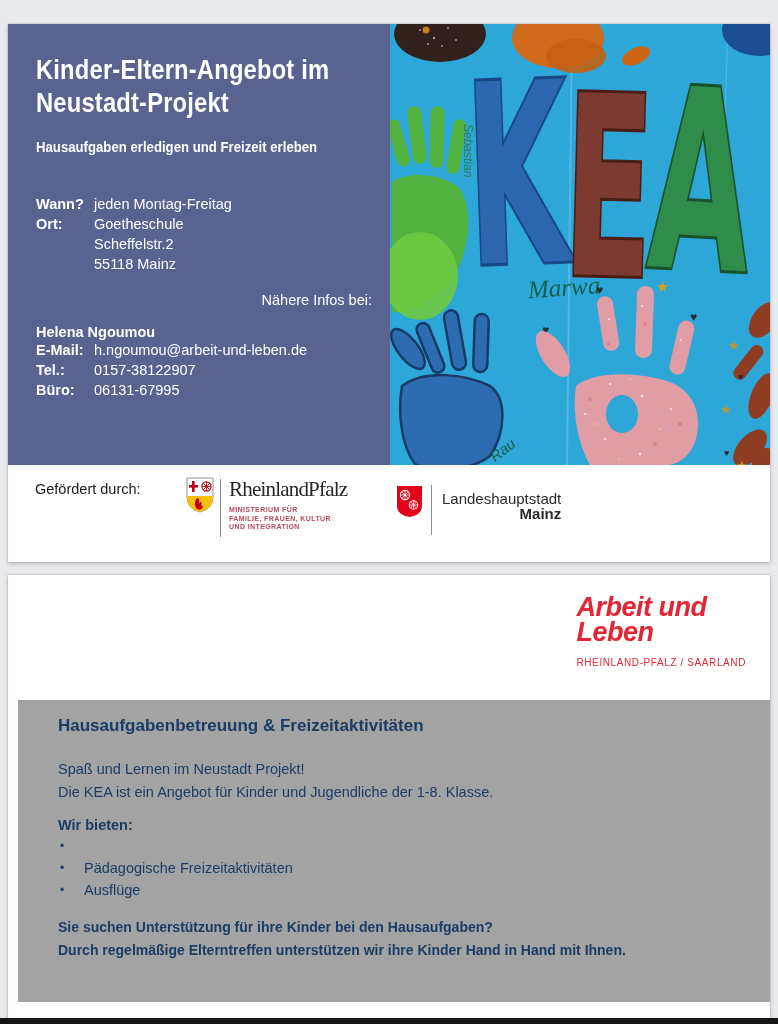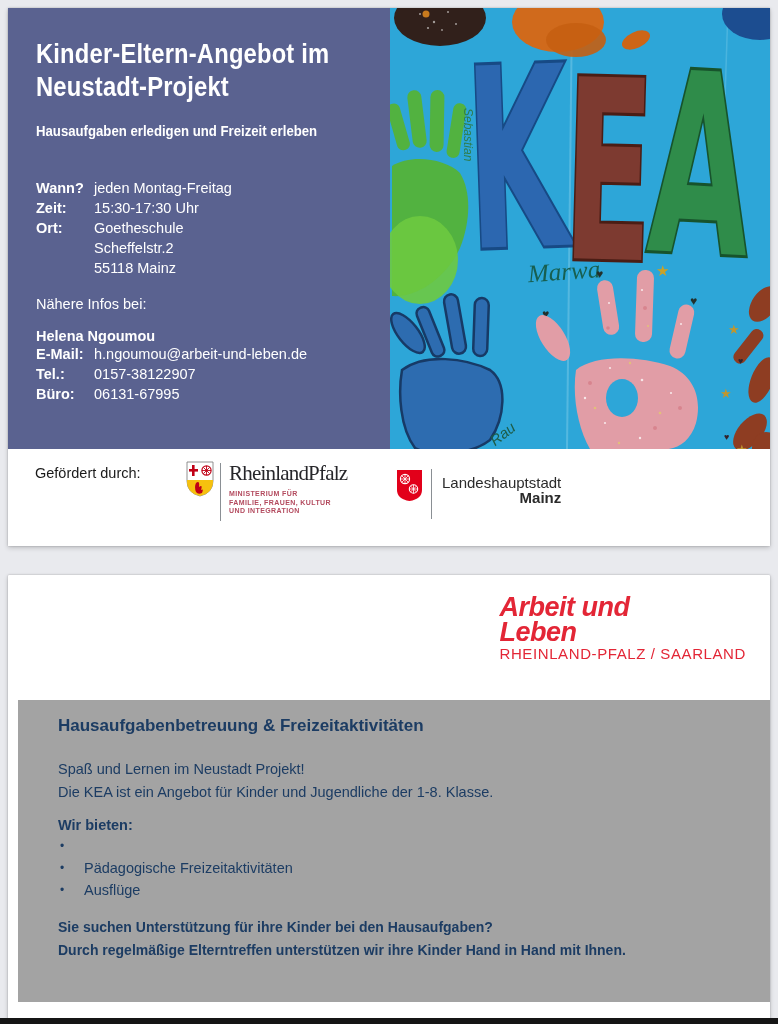--- a/index.html
+++ b/index.html
@@ -1,30 +1,30 @@
 <!DOCTYPE html>
 <html><head>
 <meta charset="utf-8">
 <style>
   html,body{margin:0;padding:0;}
   body{width:778px;height:1024px;background:#e9eaee;font-family:"Liberation Sans",sans-serif;position:relative;overflow:hidden;}
   .page{position:absolute;left:8px;width:762px;background:#ffffff;box-shadow:0 0 2px rgba(0,0,0,.28),0 2px 5px rgba(0,0,0,.18);border-radius:1px;}
-  #page1{top:8px;height:538px;}
+  #page1{top:24px;height:538px;}
   #page2{top:575px;height:455px;}
 
   
   .panel{position:absolute;top:0;left:0;width:382px;height:441px;background:#5a6290;color:#fff;box-sizing:border-box;padding:30px 18px 0 28px;}
   .title{margin:0;font-size:27px;line-height:33px;font-weight:bold;transform:scaleX(.88);transform-origin:0 0;letter-spacing:.2px;}
   .title .tl{display:block;white-space:nowrap;}
   .subtitle{margin-top:18px;font-size:15.5px;font-weight:bold;white-space:nowrap;transform:scaleX(.85);transform-origin:0 50%;}
   .details{margin-top:38px;font-size:14.5px;line-height:20px;}
   .row{display:flex;}
   .lab{width:58px;flex:none;font-weight:bold;}
   .val.multi span{display:block;}
-  .info-heading{margin-top:18px;font-size:14.5px;}
+  .info-heading{margin-top:18px;font-size:14.5px;text-align:right;}
   .contact-name{margin-top:16px;font-size:14.5px;font-weight:bold;}
   .contact{font-size:14.5px;line-height:20px;}
 
   
   .photo{position:absolute;top:0;left:382px;width:380px;height:441px;overflow:hidden;}
   .photo svg{display:block;}
 
   
   .footer{position:absolute;top:441px;left:0;width:100%;height:97px;background:#fff;}
   .funded{position:absolute;left:27px;top:16px;font-size:14.5px;color:#1a1a1a;}
@@ -35,21 +35,21 @@
   .rlp-wordmark{font-family:"Liberation Serif",serif;font-size:21px;line-height:24px;color:#26262a;letter-spacing:-.8px;}
   .rlp-ministry{margin-top:5px;font-size:7px;line-height:8.5px;letter-spacing:.4px;font-weight:bold;color:#b34a5e;}
   .mainz-logo{left:388px;top:20px;}
   .mainz-logo .vdiv{height:50px;margin:0 10px 0 8px;}
   .mainz-text{padding-top:6px;font-size:15px;line-height:15px;color:#2b2b2b;}
   .mainz-b{font-weight:bold;text-align:right;}
 
   
   .aul-logo{position:absolute;top:20px;right:24px;color:#e32636;text-align:left;}
   .aul-main{font-size:27px;line-height:25px;font-weight:bold;font-style:italic;letter-spacing:-.5px;}
-  .aul-region{font-size:15px;letter-spacing:.6px;}
+  .aul-region{margin-top:12px;font-size:10px;letter-spacing:.6px;}
   .pink-box{position:absolute;top:125px;left:10px;right:0;height:302px;background:#a3a3a3;box-sizing:border-box;padding:16px 40px 0 40px;color:#1c3c63;}
   .pink-box h2{margin:0;font-size:17px;font-weight:bold;}
   .intro{margin:22px 0 0;font-size:14.5px;line-height:23px;}
   .intro span{display:block;}
   .offer-head{margin-top:13px;font-size:14.5px;font-weight:bold;}
   .offers{list-style:none;margin:2px 0 0;padding:0;font-size:14.5px;line-height:22px;}
   .offers li{display:flex;}
   .bullet{width:10px;flex:none;margin-left:2px;margin-right:14px;font-size:12px;}
   .closing{margin:15px 0 0;font-size:14px;line-height:22.5px;font-weight:bold;}
   .closing span{display:block;}
@@ -67,24 +67,20 @@
       <h1 class="title">
         <span class="tl">Kinder-Eltern-Angebot im</span>
         <span class="tl">Neustadt-Projekt</span>
       </h1>
       <div class="subtitle">Hausaufgaben erledigen und Freizeit erleben</div>
 
       <div class="details">
         <div class="row">
           <span class="lab">Wann?</span>
           <span class="val">jeden Montag-Freitag</span>
-        </div>
-        <div class="row">
-          <span class="lab">Zeit:</span>
-          <span class="val">15:30-17:30 Uhr</span>
         </div>
         <div class="row">
           <span class="lab">Ort:</span>
           <span class="val multi">
             <span>Goetheschule</span>
             <span>Scheffelstr.2</span>
             <span>55118 Mainz</span>
           </span>
         </div>
       </div>

